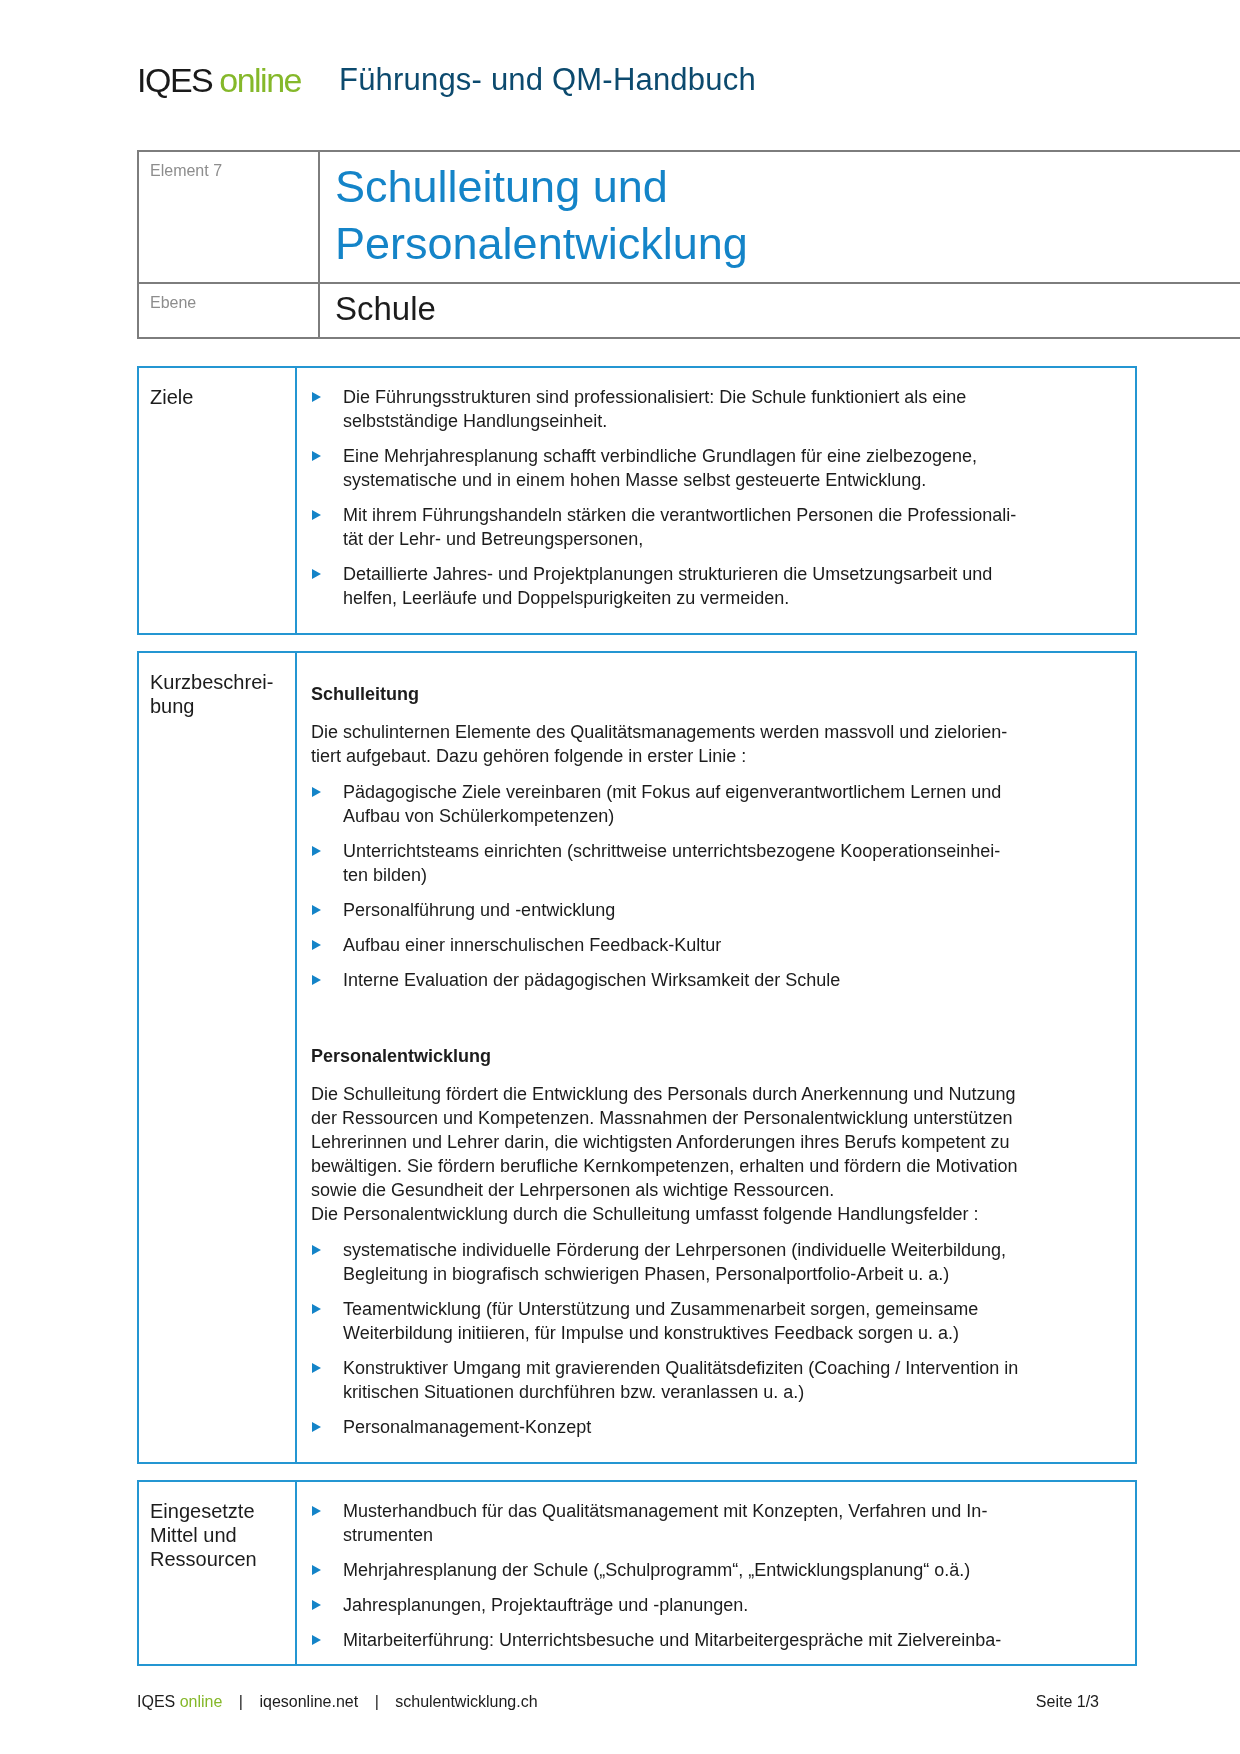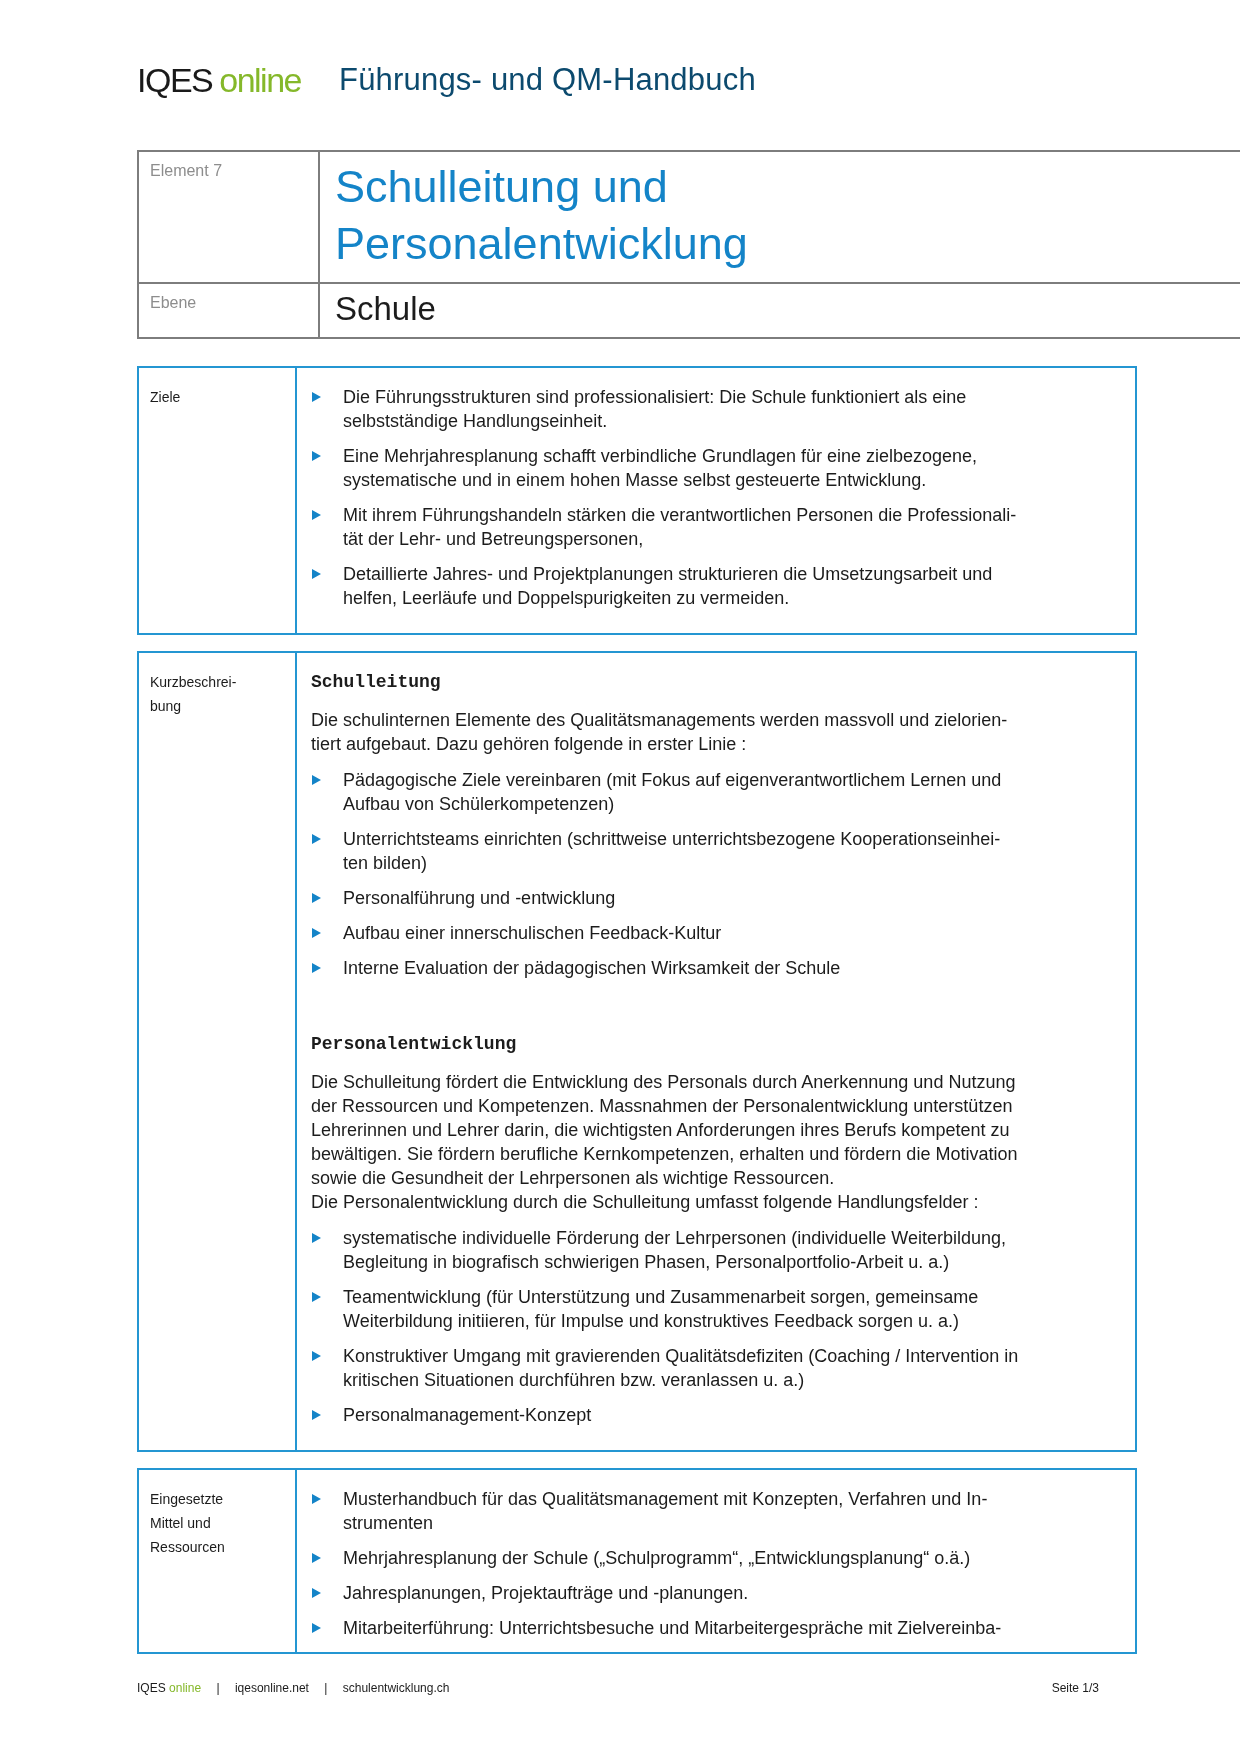--- a/index.html
+++ b/index.html
@@ -31,38 +31,38 @@
   .section{
     display:flex;border:2px solid #2496d2;margin-top:16px;
     box-sizing:border-box;width:1000px;overflow:hidden;
   }
   .section-first{margin-top:27px;}
   .section-ziele{min-height:260px;}
   .section-kurz{min-height:791px;}
   .section-mittel{min-height:186px;max-height:186px;}
   .section-label{
     width:158px;flex:0 0 158px;border-right:2px solid #2496d2;
-    padding:17px 8px 0 11px;font-size:14px;line-height:24px;
+    padding:17px 8px 0 11px;font-size:20px;line-height:24px;
     white-space:pre-line;box-sizing:border-box;
   }
   .section-content{flex:1;padding:17px 100px 12px 14px;font-size:18px;line-height:24px;}
 
   .bullet{display:flex;margin:0 0 11px 0;}
   .tri{
     flex:0 0 auto;width:0;height:0;margin:7px 0 0 1px;
     border-left:9px solid #1484c8;border-top:5px solid transparent;border-bottom:5px solid transparent;
   }
   .btxt{margin-left:22px;white-space:pre-line;}
 
-  .content-heading{font-weight:bold;margin:0 0 14px 0;font-family:Liberation Mono, monospace;}
+  .content-heading{font-weight:bold;margin:12px 0 14px 0;}
   .heading-gap{margin-top:52px;}
   .content-para{margin:0 0 12px 0;white-space:pre-line;}
 
   
-  .footer{display:flex;justify-content:space-between;width:1000px;margin-top:27px;font-size:12px;}
+  .footer{display:flex;justify-content:space-between;width:1000px;margin-top:27px;font-size:16px;}
   .footer-left{white-space:nowrap;}
   .footer-online{color:#85b82a;}
   .footer-sep{color:#1c1c1c;padding:0 12px;}
   .page-number{padding-right:38px;}
 </style>
 </head>
 <body>
 
 <div class="page">
 

